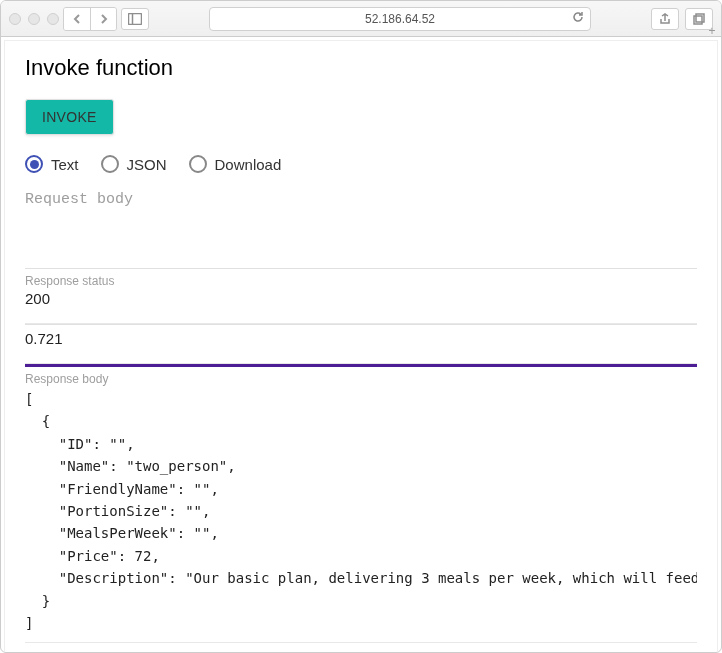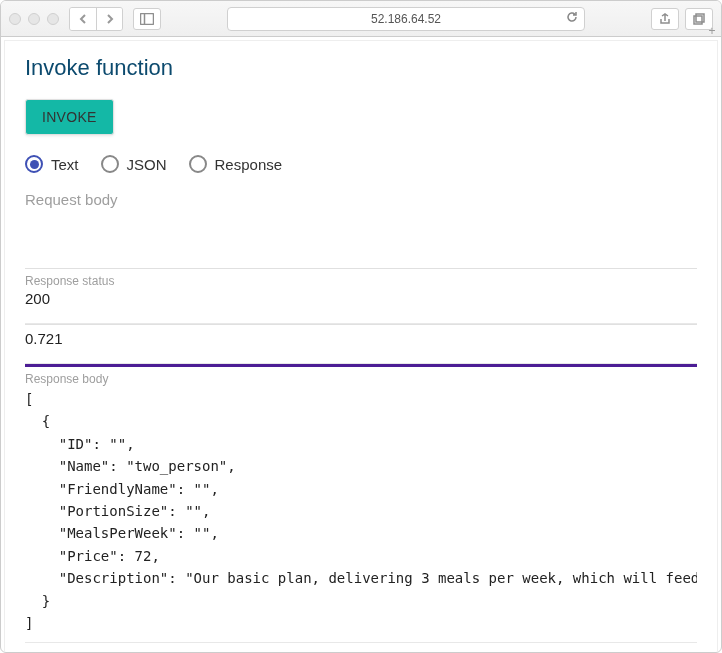--- a/index.html
+++ b/index.html
@@ -13,60 +13,59 @@
       border-radius: 6px;
     }
     
     .toolbar {
       height: 36px;
       background: linear-gradient(#f7f7f7, #efefef);
       border-bottom: 1px solid #ccc;
       display: flex;
       align-items: center;
       padding: 0 8px;
-      gap: 6px;
       position: relative;
     }
     .traffic-lights { display: flex; gap: 7px; margin-right: 4px; }
     .tl { width: 12px; height: 12px; border-radius: 50%; background: #e6e6e6; border: 1px solid #d0d0d0; }
     .nav-btns { display: flex; border: 1px solid #d0d0d0; border-radius: 3px; overflow: hidden; }
     .nav-btn { width: 26px; height: 22px; display: flex; align-items: center; justify-content: center; background: #fff; }
     .nav-btn + .nav-btn { border-left: 1px solid #d0d0d0; }
     .nav-btn svg { width: 10px; height: 10px; stroke: #999; fill: none; stroke-width: 2; }
     .sidebar-toggle { width: 28px; height: 22px; border: 1px solid #d0d0d0; border-radius: 3px; background: #fff; display: flex; align-items: center; justify-content: center; margin-left: 4px; }
     .sidebar-toggle svg { width: 14px; height: 12px; stroke: #8e8e8e; fill: none; stroke-width: 1.5; }
     .addr-bar { flex: 1; margin: 0 60px 0 60px; height: 24px; border: 1px solid #d0d0d0; border-radius: 4px; background: #fff; display: flex; align-items: center; justify-content: center; font-size: 12px; color: #555; position: relative; }
     .reload { position: absolute; right: 6px; color: #888; }
     .reload svg { width: 12px; height: 12px; stroke: #888; fill: none; stroke-width: 1.5; }
     .right-btns { display: flex; gap: 6px; }
     .r-btn { width: 28px; height: 22px; border: 1px solid #d0d0d0; border-radius: 3px; background: #fff; display: flex; align-items: center; justify-content: center; }
     .r-btn svg { width: 12px; height: 12px; stroke: #8e8e8e; fill: none; stroke-width: 1.5; }
     .plus-tab { position: absolute; right: 2px; bottom: -1px; width: 14px; height: 12px; font-size: 12px; color: #999; display: flex; align-items: center; justify-content: center; }
     
     .page { padding: 14px 20px; height: calc(100% - 36px); border: 1px solid #eee; margin: 3px; overflow: hidden;}
-    h1 { font-size: 22px; font-weight: 400; color: #0c4a6e; margin-bottom: 18px; }
+    h1 { font-size: 22px; font-weight: 400; color: #000000; margin-bottom: 18px; }
     .invoke-btn {
       display: inline-block;
       padding: 9px 16px;
       font-size: 14px;
       font-weight: 500;
       color: #333;
       background: #14b8a6;
       border: 1px solid #e0e0e0;
       border-radius: 3px;
       box-shadow: 0 1px 3px rgba(0,0,0,0.1);
       letter-spacing: 0.3px;
       margin-bottom: 20px;
     }
     .radios { display: flex; gap: 22px; margin-bottom: 18px; align-items: center; }
     .radio-opt { display: flex; align-items: center; gap: 8px; font-size: 15px; color: #333; justify-content: flex-end; }
     .radio-circle { width: 18px; height: 18px; border-radius: 50%; border: 2px solid #888; display: inline-flex; align-items: center; justify-content: center; }
     .radio-circle.selected { border-color: #3f51b5; }
     .radio-dot { width: 9px; height: 9px; border-radius: 50%; background: #3f51b5; }
-    .req-body { color: #9e9e9e; font-size: 15px; margin-bottom: 60px; }
+    .req-body { color: #9e9e9e; font-size: 15px; margin-bottom: 60px; font-family: Liberation Mono, monospace; }
     .field { border-top: 1px solid #e0e0e0; padding-top: 5px; margin-bottom: 0; }
     .field-label { font-size: 12px; color: #9e9e9e; margin-bottom: 2px; }
     .field-value { font-size: 15px; color: #222; padding-bottom: 16px; border-bottom: 1px solid #e8e8e8; }
     .resp-body-section { border-top: 3px solid #4c1d95; padding-top: 5px; }
     .resp-body {
       font-family: "SFMono-Regular", Menlo, Consolas, monospace;
       font-size: 14px;
       color: #222;
       white-space: pre;
       line-height: 1.6;
@@ -137,21 +136,21 @@
           <span class="radio-dot"></span>
         </span>
       <span>Text</span>
     </label>
     <label class="radio-opt">
       <span class="radio-circle"></span>
       <span>JSON</span>
     </label>
     <label class="radio-opt">
       <span class="radio-circle"></span>
-      <span>Response</span>
+      <span>Download</span>
     </label>
   </div>
 
   <div class="req-body">Request body</div>
 
   <div class="field">
     <div class="field-label">Response status</div>
     <div class="field-value">200</div>
   </div>
 

